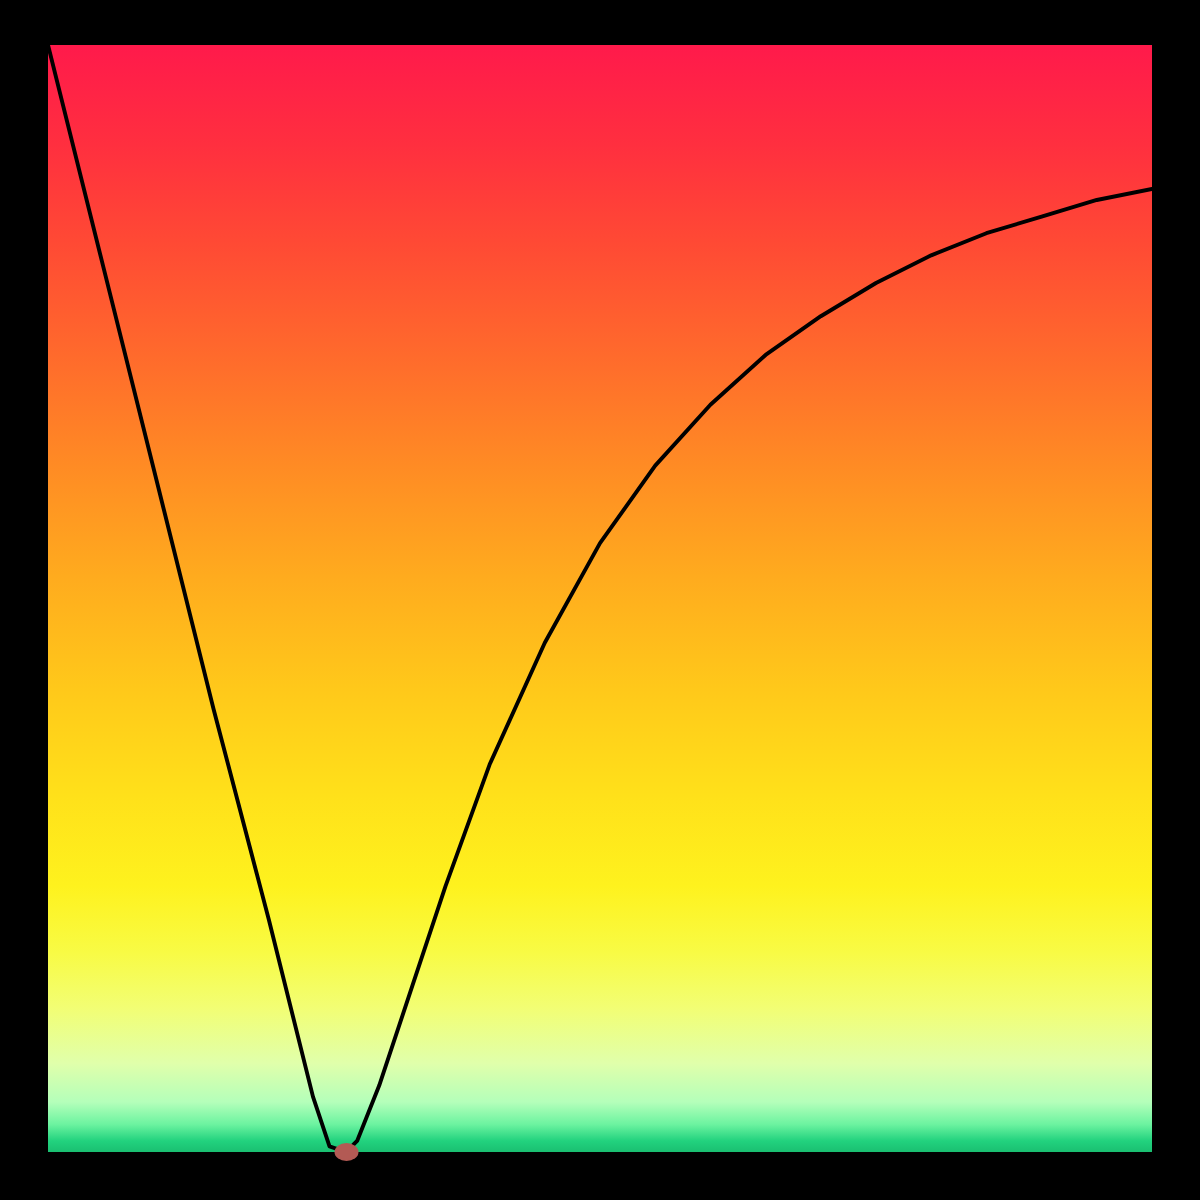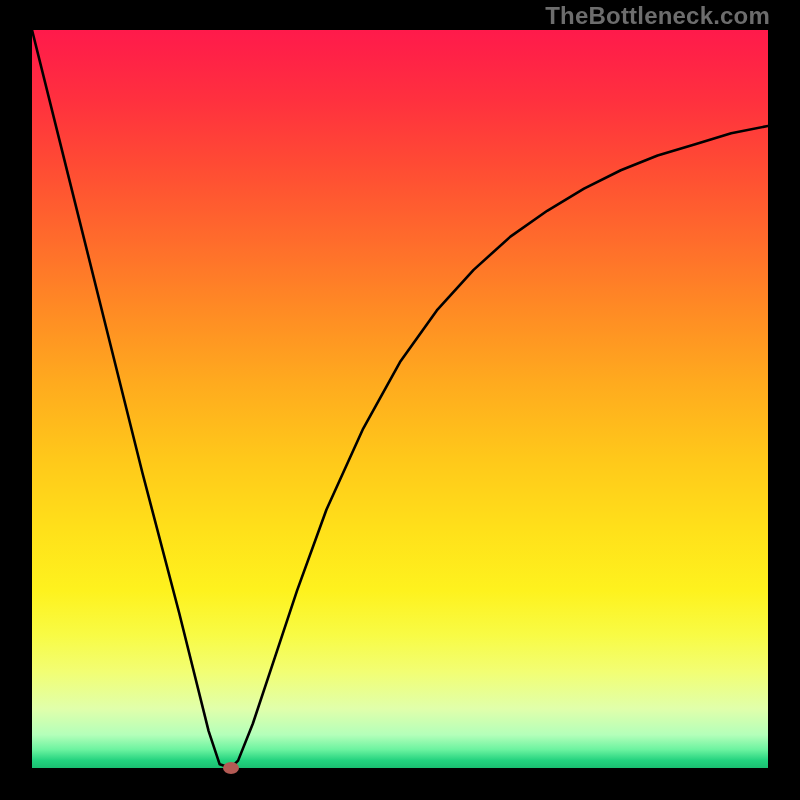--- a/index.html
+++ b/index.html
@@ -66,20 +66,19 @@
     height: 12px;
     border-radius: 50%;
     background: #b35a54;
     transform: translate(-50%, -50%);
   }
 </style>
 </head>
 <body>
 
 <div class="frame">
-  <div class="watermark">TheBottleneck.com</div>
   <div class="plot">
     <svg class="curve" viewBox="0 0 736 738" preserveAspectRatio="none">
       <path id="curve-path" fill="none" stroke="#000" stroke-width="2.6" stroke-linecap="round" stroke-linejoin="round" d="M0.00 0.00 L36.80 147.60 L73.60 295.20 L110.40 442.80 L147.20 583.02 L176.64 701.10 L187.68 734.31 L198.72 738.00 L206.08 730.62 L220.80 693.72 L242.88 627.30 L264.96 560.88 L294.40 479.70 L331.20 398.52 L368.00 332.10 L404.80 280.44 L441.60 239.85 L478.40 206.64 L515.20 180.81 L552.00 158.67 L588.80 140.22 L625.60 125.46 L662.40 114.39 L699.20 103.32 L736.00 95.94"></path>
     </svg>
     <div id="marker" class="marker" style="left: 198.72px; top: 738px; background: rgb(179, 90, 84);"></div>
   </div>
 </div>
 
 </body></html>

